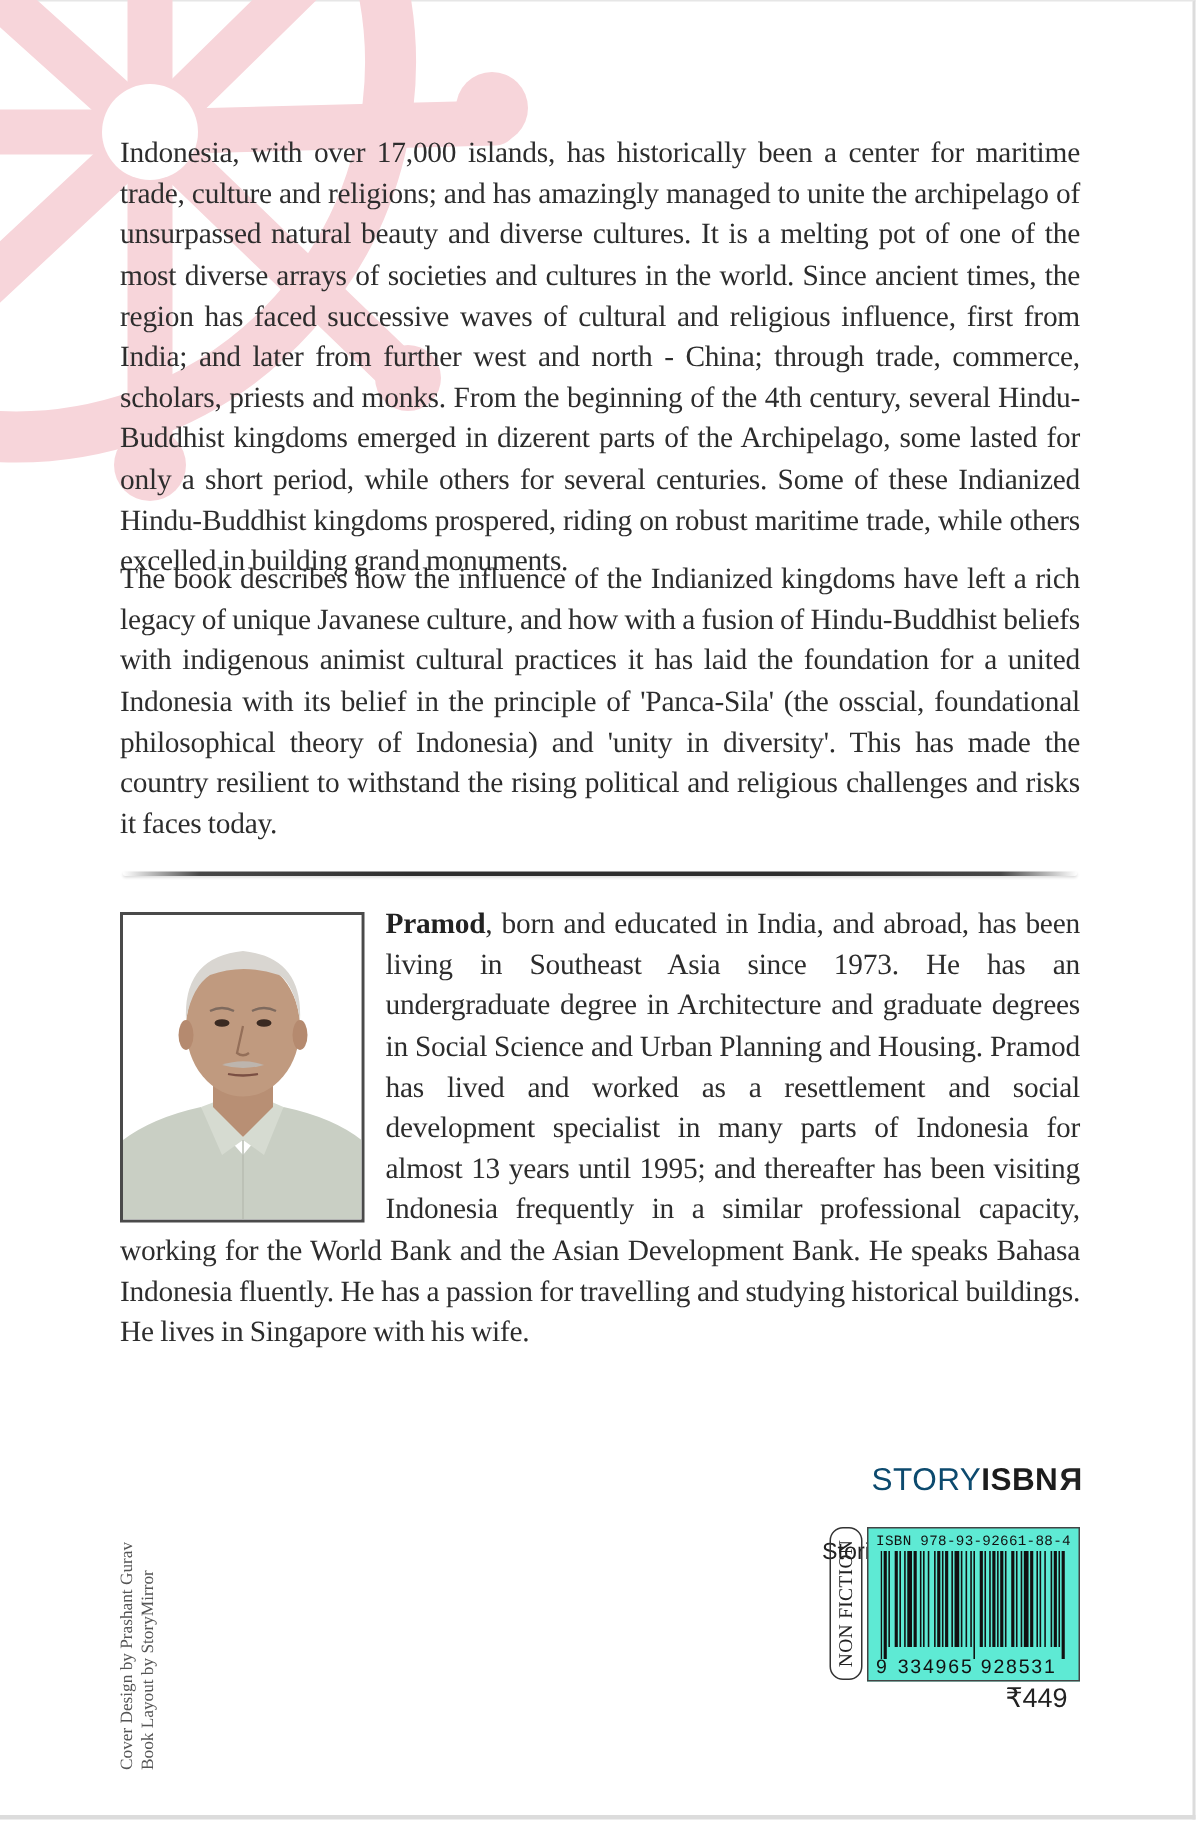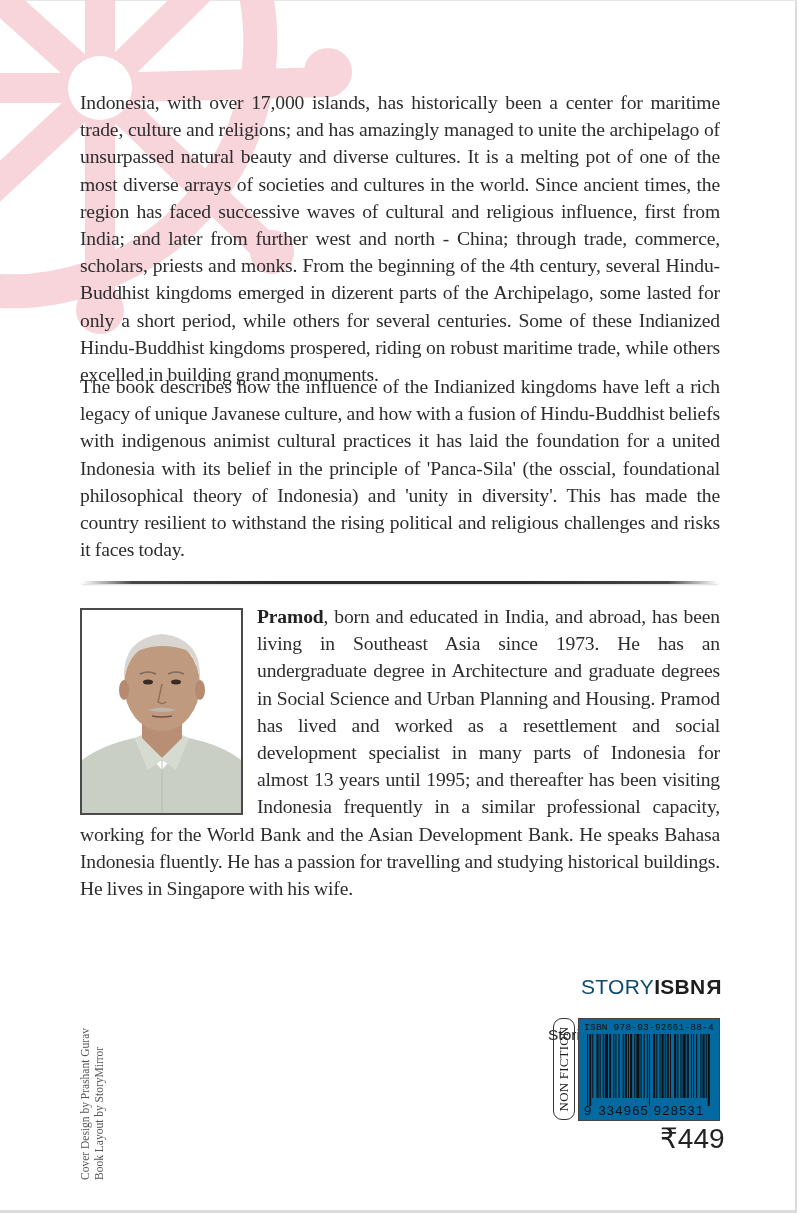--- a/index.html
+++ b/index.html
@@ -148,21 +148,21 @@
       font-family: "Liberation Serif", "DejaVu Serif", serif;
     }
     .barcode-box {
       position: absolute;
       left: 578px;
       top: 1018px;
       width: 142px;
       height: 103px;
       border: 1.5px solid #444;
       box-sizing: border-box;
-      background: #0369a1;
+      background: #5eead4;
       z-index: 1;
     }
     .isbn-text {
       position: absolute;
       top: 3px;
       left: 0; right: 0;
       text-align: center;
       font-family: "Liberation Mono", "DejaVu Sans Mono", monospace;
       font-size: 9.5px;
       letter-spacing: 0.2px;
@@ -185,21 +185,21 @@
       white-space: nowrap;
     }
     .bar-digits .d0 { margin-right: 6px; }
     .price {
       position: absolute;
       left: 660px;
       top: 1122px;
       width: 62px;
       text-align: center;
       font-family: "Liberation Sans", "DejaVu Sans", sans-serif;
-      font-size: 28px;
+      font-size: 18px;
       color: #222;
       z-index: 1;
     }
   </style>
 </head>
 <body>
 
 <div class="page-frame"></div>
 
 <svg class="motif" viewBox="0 0 400 360" xmlns="http://www.w3.org/2000/svg">

